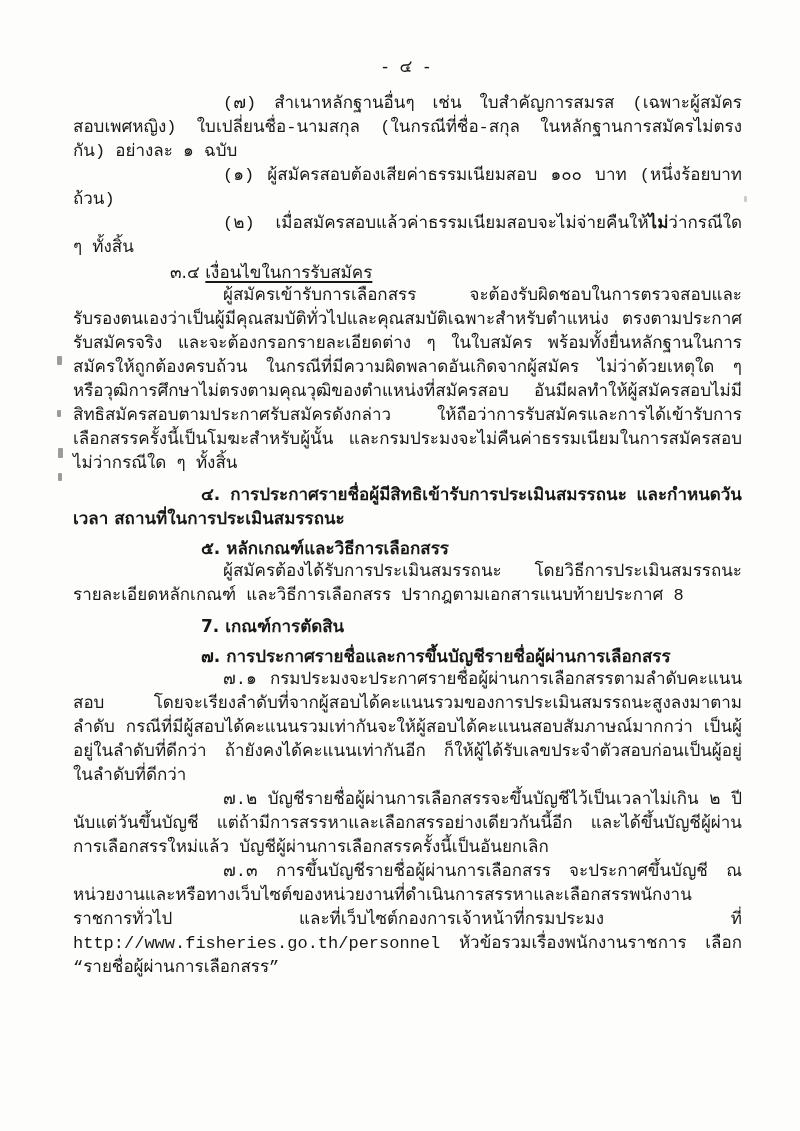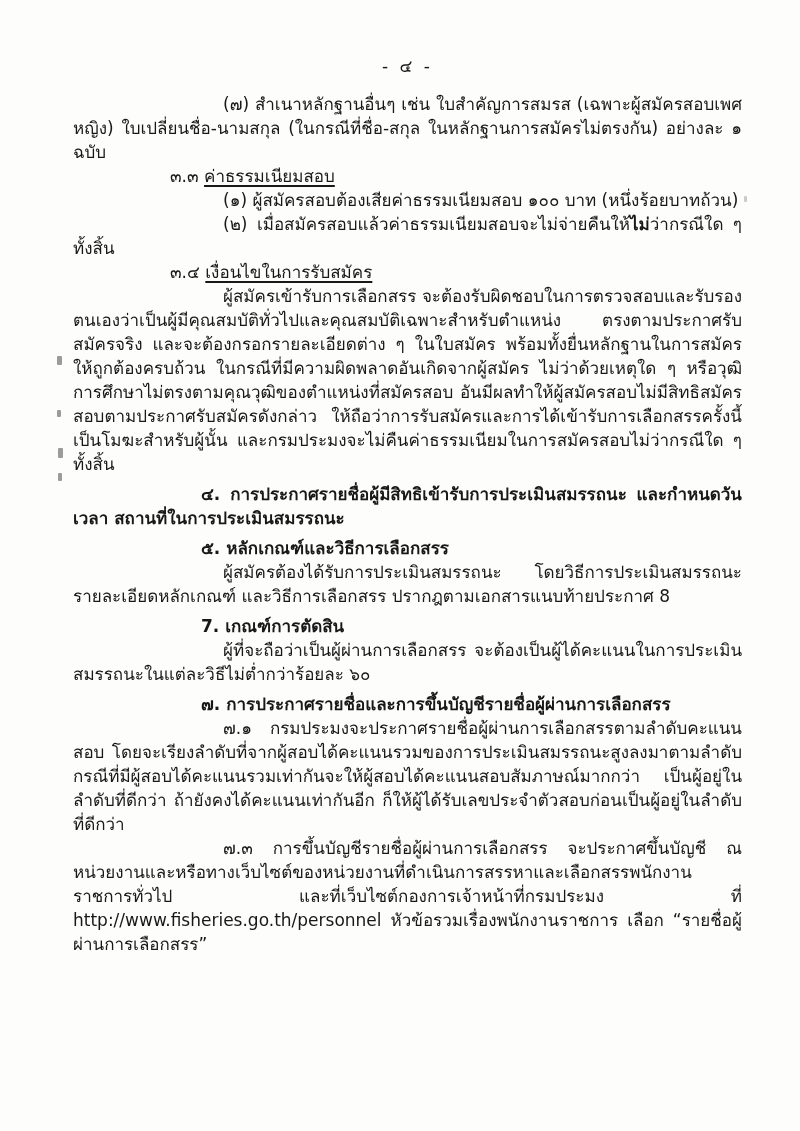--- a/index.html
+++ b/index.html
@@ -16,21 +16,21 @@
     line-height: 24px;
     padding: 54px 58px 0 73px;
     overflow: hidden;
   }
   .page-number {
     text-align: center;
     margin-bottom: 14px;
     letter-spacing: 3px;
   }
   p { margin: 0; text-align: justify; }
-  .ind { text-indent: 150px; }
+  .ind { text-indent: 150px; font-family: Liberation Mono, monospace; }
   .sub-heading { text-indent: 97px; }
   .sub-heading .u {
     text-decoration: underline;
     text-underline-offset: 3px;
     text-decoration-thickness: 1.5px;
   }
   .main-heading {
     text-indent: 128px;
     font-weight: bold;
     margin-top: 6px;
@@ -46,45 +46,44 @@
 </head>
 <body>
 
 <div class="sheet">
 
   <div class="page-number">- ๔ -</div>
 
   <p class="ind">(๗) สำเนาหลักฐานอื่นๆ เช่น ใบสำคัญการสมรส (เฉพาะผู้สมัครสอบเพศหญิง) ใบเปลี่ยนชื่อ-นามสกุล (ในกรณีที่ชื่อ-สกุล ในหลักฐานการสมัครไม่ตรงกัน) อย่างละ ๑ ฉบับ</p>
 
 
-  <p class="sub-heading"><span>๓.๓</span> <span class="u">ค่าธรรมเนียมสอบ</span></p>
 
   <p class="ind">(๑) ผู้สมัครสอบต้องเสียค่าธรรมเนียมสอบ ๑๐๐ บาท (หนึ่งร้อยบาทถ้วน)</p>
 
   <p class="ind"><span>(๒) เมื่อสมัครสอบแล้วค่าธรรมเนียมสอบจะไม่จ่ายคืนให้</span><b>ไม่</b><span>ว่ากรณีใด ๆ ทั้งสิ้น</span></p>
 
   <p class="sub-heading"><span>๓.๔</span> <span class="u">เงื่อนไขในการรับสมัคร</span></p>
 
   <p class="ind">ผู้สมัครเข้ารับการเลือกสรร จะต้องรับผิดชอบในการตรวจสอบและรับรองตนเองว่าเป็นผู้มีคุณสมบัติทั่วไปและคุณสมบัติเฉพาะสำหรับตำแหน่ง ตรงตามประกาศรับสมัครจริง และจะต้องกรอกรายละเอียดต่าง ๆ ในใบสมัคร พร้อมทั้งยื่นหลักฐานในการสมัครให้ถูกต้องครบถ้วน ในกรณีที่มีความผิดพลาดอันเกิดจากผู้สมัคร ไม่ว่าด้วยเหตุใด ๆ หรือวุฒิการศึกษาไม่ตรงตามคุณวุฒิของตำแหน่งที่สมัครสอบ อันมีผลทำให้ผู้สมัครสอบไม่มีสิทธิสมัครสอบตามประกาศรับสมัครดังกล่าว ให้ถือว่าการรับสมัครและการได้เข้ารับการเลือกสรรครั้งนี้เป็นโมฆะสำหรับผู้นั้น และกรมประมงจะไม่คืนค่าธรรมเนียมในการสมัครสอบไม่ว่ากรณีใด ๆ ทั้งสิ้น</p>
 
   <p class="main-heading">๔. การประกาศรายชื่อผู้มีสิทธิเข้ารับการประเมินสมรรถนะ และกำหนดวัน เวลา สถานที่ในการประเมินสมรรถนะ</p>
 
 
   <p class="main-heading">๕. หลักเกณฑ์และวิธีการเลือกสรร</p>
 
   <p class="ind">ผู้สมัครต้องได้รับการประเมินสมรรถนะ โดยวิธีการประเมินสมรรถนะ รายละเอียดหลักเกณฑ์ และวิธีการเลือกสรร ปรากฎตามเอกสารแนบท้ายประกาศ 8</p>
 
   <p class="main-heading">7. เกณฑ์การตัดสิน</p>
 
-  <p class="ind">ผู้ที่จะถือว่าเป็นผู้ผ่านการเลือกสรร จะต้องเป็นผู้ได้คะแนนในการประเมินสมรรถนะในแต่ละวิธีไม่ต่ำกว่าร้อยละ ๖๐</p>
 
   <p class="main-heading">๗. การประกาศรายชื่อและการขึ้นบัญชีรายชื่อผู้ผ่านการเลือกสรร</p>
 
   <p class="ind">๗.๑ กรมประมงจะประกาศรายชื่อผู้ผ่านการเลือกสรรตามลำดับคะแนนสอบ โดยจะเรียงลำดับที่จากผู้สอบได้คะแนนรวมของการประเมินสมรรถนะสูงลงมาตามลำดับ กรณีที่มีผู้สอบได้คะแนนรวมเท่ากันจะให้ผู้สอบได้คะแนนสอบสัมภาษณ์มากกว่า เป็นผู้อยู่ในลำดับที่ดีกว่า ถ้ายังคงได้คะแนนเท่ากันอีก ก็ให้ผู้ได้รับเลขประจำตัวสอบก่อนเป็นผู้อยู่ในลำดับที่ดีกว่า</p>
 
+  <p class="ind">๗.๒ บัญชีรายชื่อผู้ผ่านการเลือกสรรจะขึ้นบัญชีไว้เป็นเวลาไม่เกิน ๒ ปี นับแต่วันขึ้นบัญชี แต่ถ้ามีการสรรหาและเลือกสรรอย่างเดียวกันนี้อีก และได้ขึ้นบัญชีผู้ผ่านการเลือกสรรใหม่แล้ว บัญชีผู้ผ่านการเลือกสรรครั้งนี้เป็นอันยกเลิก</p>
 
   <p class="ind">๗.๓ การขึ้นบัญชีรายชื่อผู้ผ่านการเลือกสรร จะประกาศขึ้นบัญชี ณ หน่วยงานและหรือทางเว็บไซต์ของหน่วยงานที่ดำเนินการสรรหาและเลือกสรรพนักงานราชการทั่วไป และที่เว็บไซต์กองการเจ้าหน้าที่กรมประมง ที่ http://www.fisheries.go.th/personnel หัวข้อรวมเรื่องพนักงานราชการ เลือก “รายชื่อผู้ผ่านการเลือกสรร”</p>
 
   <span class="artifact" style="left:57px; top:356px; width:5px; height:9px;"></span>
   <span class="artifact" style="left:57px; top:410px; width:4px; height:7px;"></span>
   <span class="artifact" style="left:58px; top:448px; width:5px; height:10px;"></span>
   <span class="artifact" style="left:58px; top:473px; width:4px; height:8px;"></span>
   <span class="artifact" style="left:744px; top:196px; width:3px; height:6px; opacity:.5;"></span>
 
 </div>

